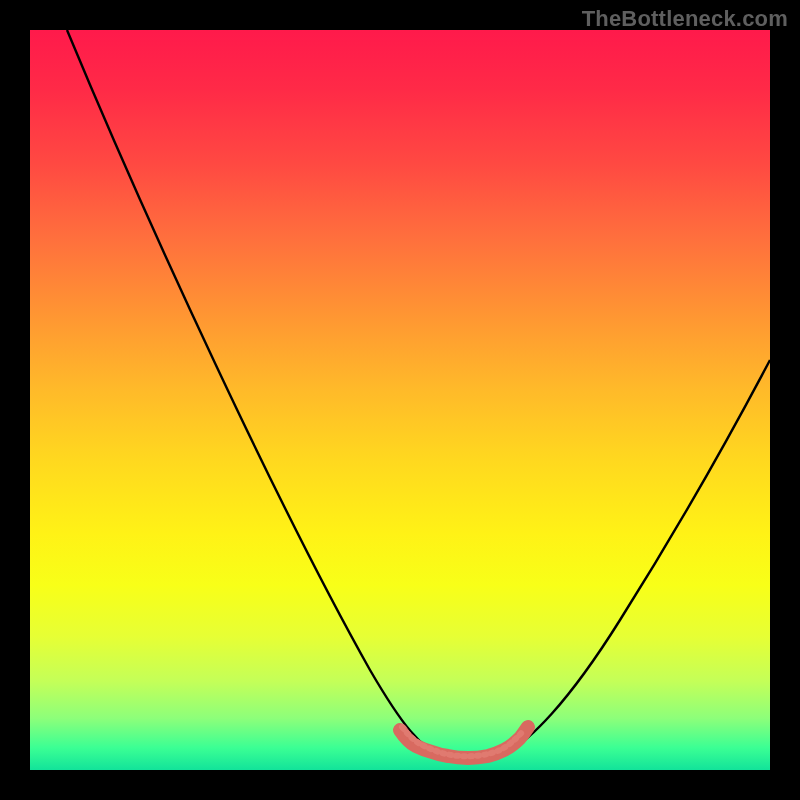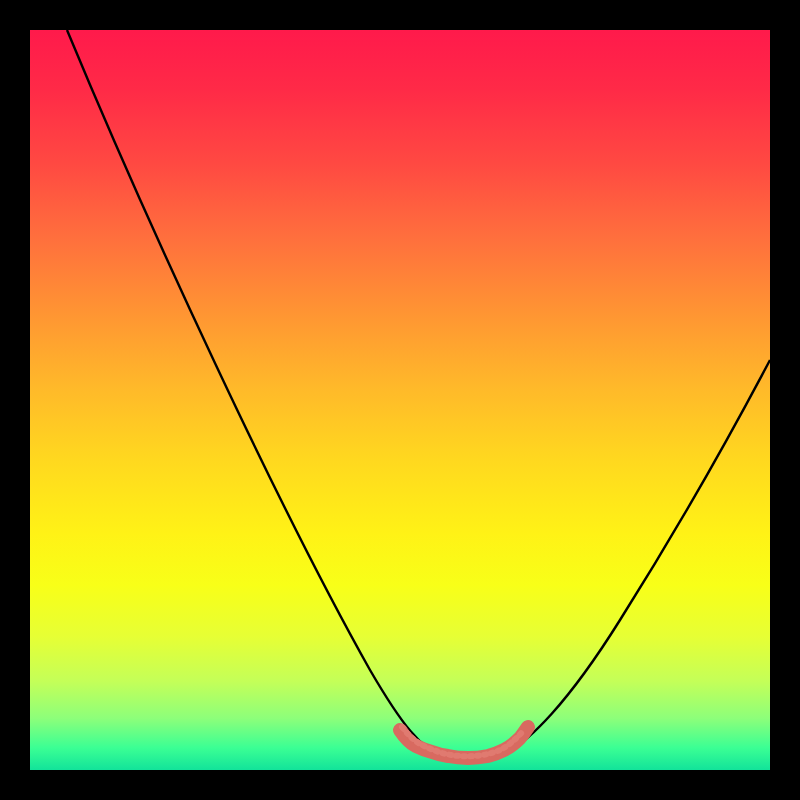--- a/index.html
+++ b/index.html
@@ -67,20 +67,21 @@
     width: 100%;
     height: 100%;
     z-index: 2;
   }
 </style>
 </head>
 <body>
 
 <div class="frame">
 
+  <div class="watermark">TheBottleneck.com</div>
 
   <div class="plot-area">
     <div class="gradient"></div>
 
     <svg class="curves" viewBox="0 0 740 740" preserveAspectRatio="none">
 
       <path d="M 37 0
                C 120 200, 250 480, 340 640
                C 372 695, 392 720, 415 728
                C 430 733, 450 733, 468 727

